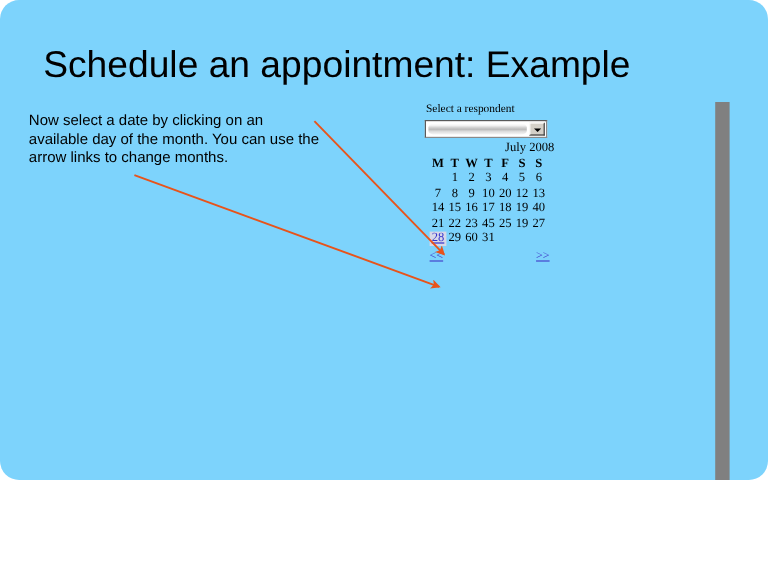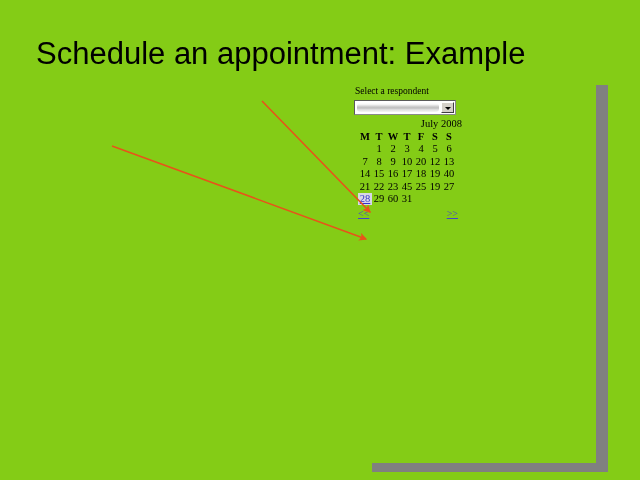--- a/index.html
+++ b/index.html
@@ -6,23 +6,24 @@
     margin: 0;
     padding: 0;
     background: #ffffff;
   }
   body {
     font-family: "Liberation Sans", sans-serif;
   }
   #slide {
     position: relative;
     width: 640px;
-    height: 480px;
-    background: #84cc16;
+    height: 400px;
+    background: #7dd3fc;
     overflow: hidden;
+    border-radius: 16px;
   }
 
   
   .frame-bar-right {
     position: absolute;
     left: 596px;
     top: 85px;
     width: 12px;
     height: 380px;
     background: #808080;
@@ -188,20 +189,21 @@
 </head>
 <body>
 
 <div id="slide">
 
   <div class="frame-bar-right"></div>
   <div class="frame-bar-bottom"></div>
 
   <div class="slide-title">Schedule an appointment: Example</div>
 
+  <div class="body-text">Now select a date by clicking on an available day of the month. You can use the arrow links to change months.</div>
 
   <div class="cal-widget">
 
     <div class="cal-label">Select a respondent</div>
 
     <div class="cal-select">
       <div class="cal-select-value"></div>
       <div class="cal-select-arrow"></div>
     </div>
 

